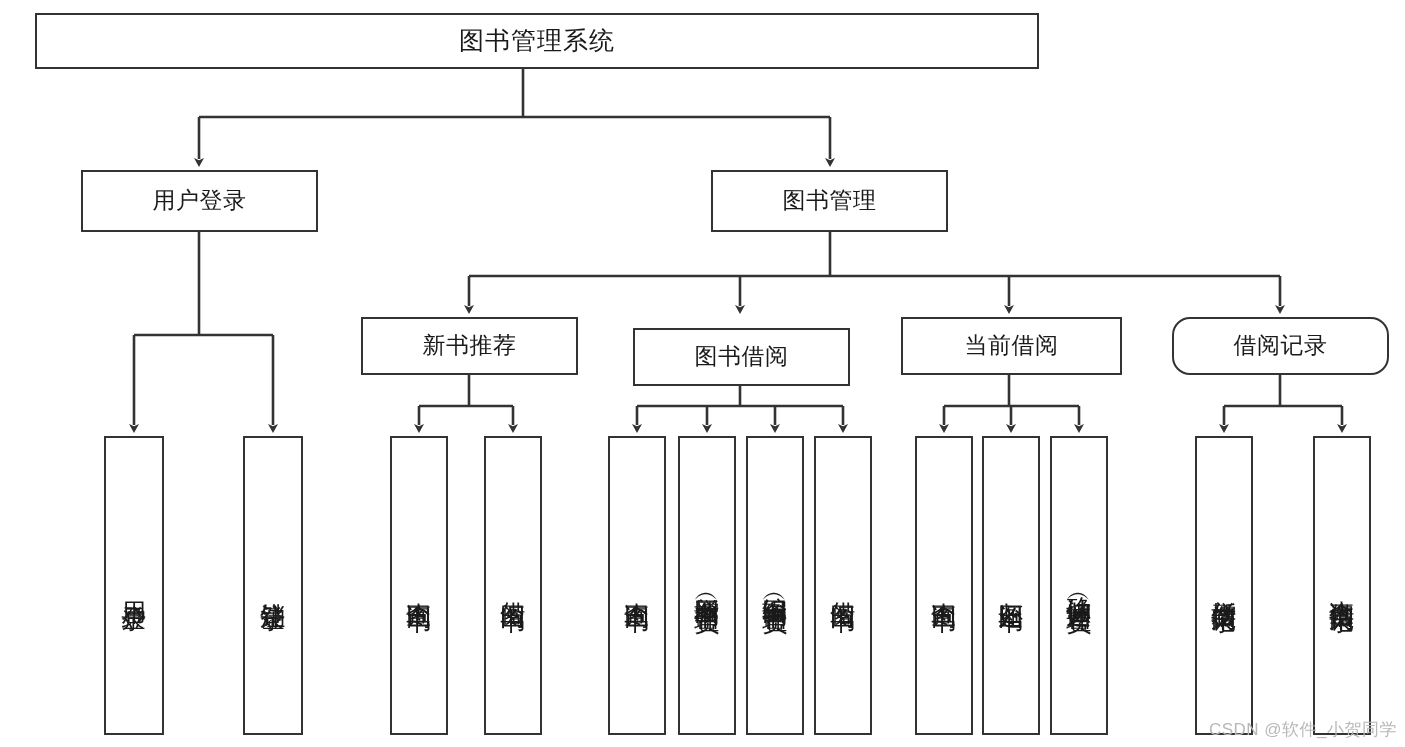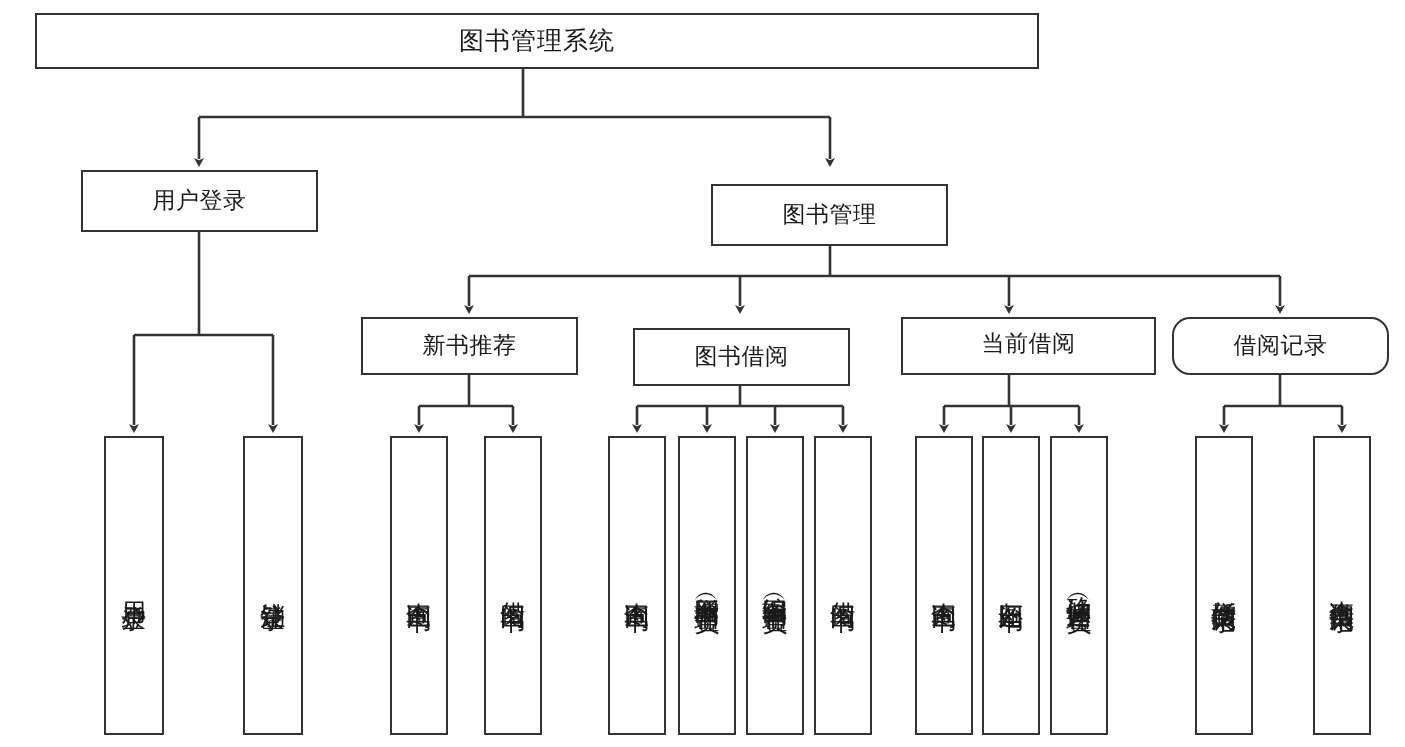--- a/index.html
+++ b/index.html
@@ -114,30 +114,30 @@
       </g>
   </svg>
 
   <div id="nodes-layer">
       <div class="node-box horizontal root" style="left: 35px; top: 13px; width: 1004px; height: 56px; border-color: rgb(51, 51, 51);">
         <span class="node-label" style="color: rgb(26, 26, 26);">图书管理系统</span>
       </div>
       <div class="node-box horizontal" style="left: 81px; top: 170px; width: 237px; height: 62px; border-color: rgb(51, 51, 51);">
         <span class="node-label" style="color: rgb(26, 26, 26);">用户登录</span>
       </div>
-      <div class="node-box horizontal" style="left: 711px; top: 184px; width: 237px; height: 62px; border-color: rgb(51, 51, 51);">
+      <div class="node-box horizontal" style="left: 711px; top: 170px; width: 237px; height: 62px; border-color: rgb(51, 51, 51);">
         <span class="node-label" style="color: rgb(26, 26, 26);">图书管理</span>
       </div>
       <div class="node-box horizontal" style="left: 361px; top: 317px; width: 217px; height: 58px; border-color: rgb(51, 51, 51);">
         <span class="node-label" style="color: rgb(26, 26, 26);">新书推荐</span>
       </div>
       <div class="node-box horizontal" style="left: 633px; top: 317px; width: 217px; height: 58px; border-color: rgb(51, 51, 51); margin-top: 11px;">
         <span class="node-label" style="color: rgb(26, 26, 26);">图书借阅</span>
       </div>
-      <div class="node-box horizontal" style="left: 901px; top: 317px; width: 255px; height: 58px; border-color: rgb(51, 51, 51); font-family: Liberation Mono, monospace;">
+      <div class="node-box horizontal" style="left: 901px; top: 317px; width: 221px; height: 58px; border-color: rgb(51, 51, 51);">
         <span class="node-label" style="color: rgb(26, 26, 26);">当前借阅</span>
       </div>
       <div class="node-box horizontal" style="left: 1172px; top: 317px; width: 217px; height: 58px; border-color: rgb(51, 51, 51); border-radius: 18px;">
         <span class="node-label" style="color: rgb(26, 26, 26);">借阅记录</span>
       </div>
       <div class="node-box vertical" style="left: 104px; top: 436px; width: 60px; height: 299px; border-color: rgb(51, 51, 51);">
         <span class="node-label" style="color: rgb(26, 26, 26);">用户登录</span>
       </div>
       <div class="node-box vertical" style="left: 243px; top: 436px; width: 60px; height: 299px; border-color: rgb(51, 51, 51);">
         <span class="node-label" style="color: rgb(26, 26, 26);">注销登录</span>
@@ -170,13 +170,14 @@
         <span class="node-label" style="color: rgb(26, 26, 26);">确认归还（管理员）</span>
       </div>
       <div class="node-box vertical" style="left: 1195px; top: 436px; width: 58px; height: 299px; border-color: rgb(51, 51, 51);">
         <span class="node-label" style="color: rgb(26, 26, 26);">新增借阅记录</span>
       </div>
       <div class="node-box vertical" style="left: 1313px; top: 436px; width: 58px; height: 299px; border-color: rgb(51, 51, 51);">
         <span class="node-label" style="color: rgb(26, 26, 26);">查询借阅记录</span>
       </div>
     </div>
 
+  <div id="watermark">CSDN @软件_小贺同学</div>
 </div>
 
 </body></html>

